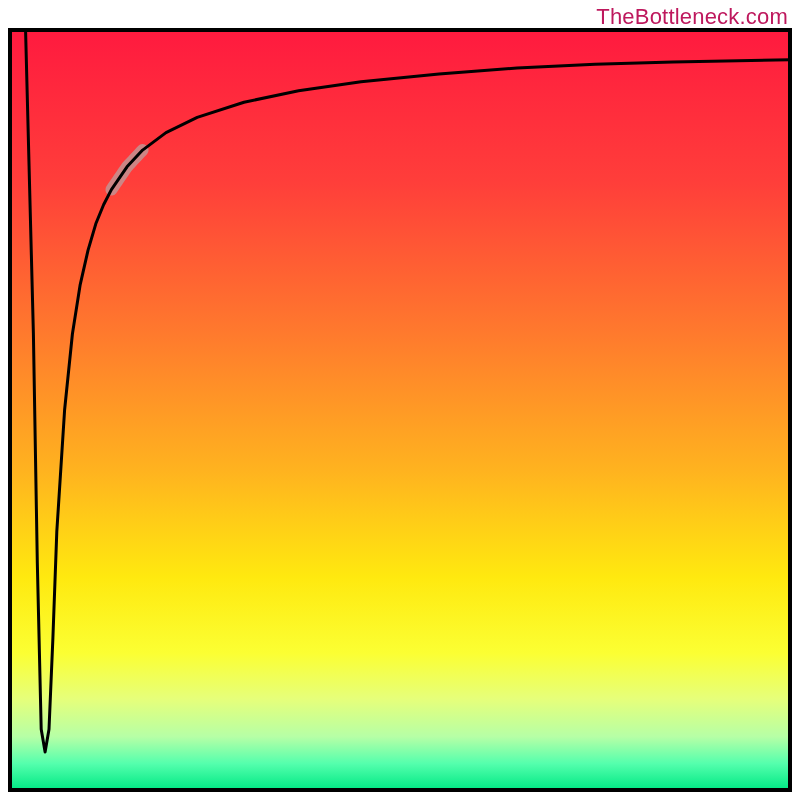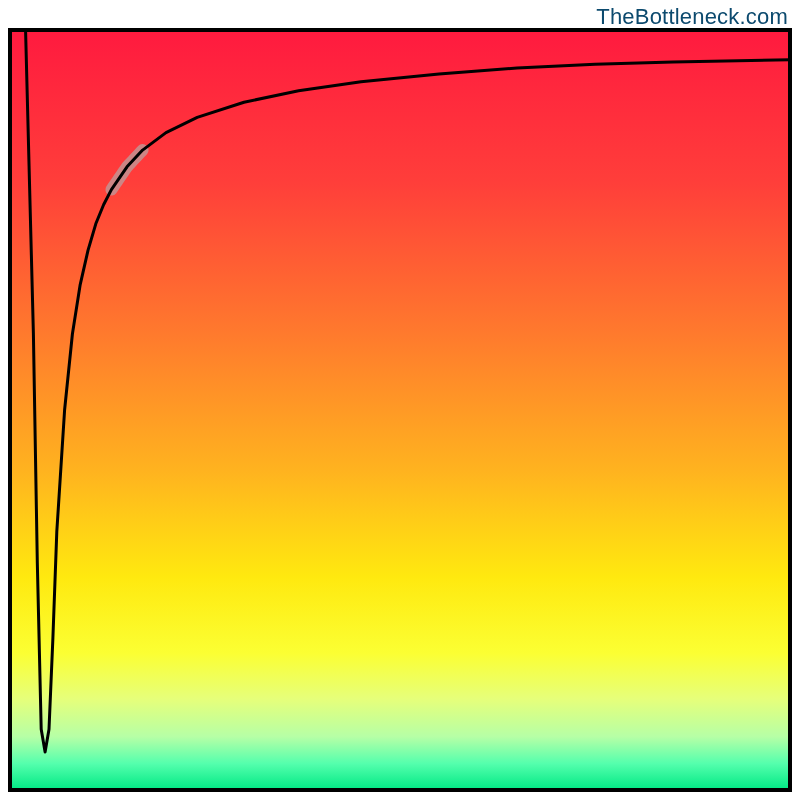--- a/index.html
+++ b/index.html
@@ -14,21 +14,21 @@
   .stage {
     position: relative;
     width: 800px;
     height: 800px;
   }
   .watermark {
     position: absolute;
     top: 4px;
     right: 12px;
     font-size: 22px;
-    color: #0c4a6e;
+    color: #be185d;
     letter-spacing: 0.2px;
     font-weight: 400;
     z-index: 5;
   }
   svg {
     position: absolute;
     top: 0;
     left: 0;
   }
 </style>

